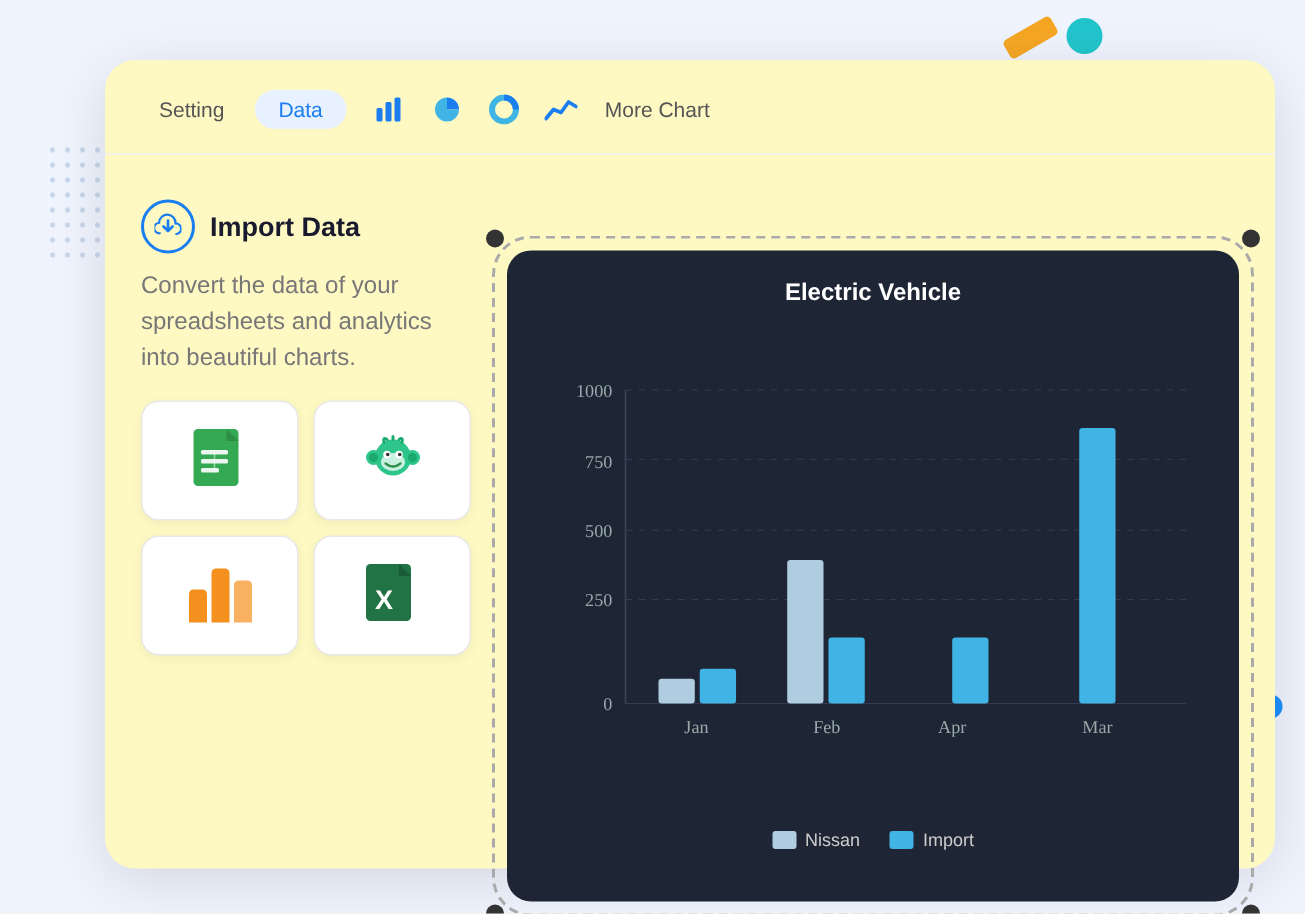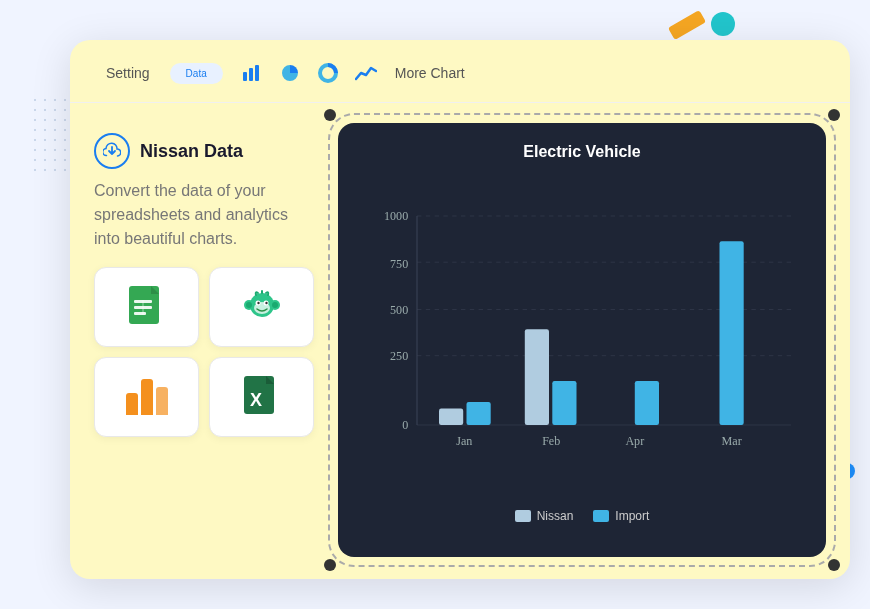--- a/index.html
+++ b/index.html
@@ -107,21 +107,21 @@
       border-bottom: 1px solid #f0f0f0;
     }
     .tab-setting {
       font-size: 14px;
       color: #555;
       padding: 5px 12px;
       border-radius: 20px;
       cursor: pointer;
     }
     .tab-data {
-      font-size: 10px;
+      font-size: 14px;
       color: #1a7ef0;
       background: #e8f1ff;
       padding: 5px 16px;
       border-radius: 20px;
       cursor: pointer;
       font-weight: 500;
     }
     .toolbar-icons {
       display: flex;
       align-items: center;
@@ -334,21 +334,21 @@
   <div class="content-area">
 
     <div class="import-panel">
       <div class="import-title-row">
         <div class="import-icon">
           <svg width="18" height="18" viewBox="0 0 18 18" fill="none" xmlns="http://www.w3.org/2000/svg">
             <path d="M9 12V5M9 12l-3-3M9 12l3-3" stroke="#1a7ef0" stroke-width="1.8" stroke-linecap="round" stroke-linejoin="round"></path>
             <path d="M3.5 13.5A3.5 3.5 0 0 1 3 6.5a.5.5 0 0 1 .03-.25A5 5 0 0 1 14 7a3.5 3.5 0 0 1 .5 7" stroke="#1a7ef0" stroke-width="1.5" fill="none" stroke-linecap="round"></path>
           </svg>
         </div>
-        <span class="import-title">Nissan Data</span>
+        <span class="import-title">Import Data</span>
       </div>
       <p class="import-desc">Convert the data of your spreadsheets and analytics into beautiful charts.</p>
 
       <div class="import-grid">
 
         <div class="import-tile">
           <svg width="40" height="46" viewBox="0 0 40 46" fill="none" xmlns="http://www.w3.org/2000/svg">
             <rect x="2" y="2" width="30" height="38" rx="3" fill="#34a853"></rect>
             <path d="M24 2 L32 10 L24 10 Z" fill="#2d8f47"></path>
             <rect x="7" y="16" width="18" height="3" rx="1" fill="white" opacity="0.9"></rect>
@@ -395,21 +395,21 @@
           <svg width="40" height="46" viewBox="0 0 40 46" fill="none" xmlns="http://www.w3.org/2000/svg">
             <rect x="2" y="2" width="30" height="38" rx="3" fill="#217346"></rect>
             <path d="M24 2 L32 10 L24 10 Z" fill="#1a5c38"></path>
             <text x="8" y="32" font-size="18" font-weight="bold" fill="white" font-family="Arial">X</text>
           </svg>
         </div>
       </div>
     </div>
 
     <div class="chart-area">
-      <div style="position:relative; height:100%;">
+      <div style="position:relative; height:100%;margin-top:44px;">
 
         <div class="handle handle-tl"></div>
         <div class="handle handle-tr"></div>
         <div class="handle handle-bl"></div>
         <div class="handle handle-br"></div>
 
         <div class="chart-container">
           <div class="chart-title">Electric Vehicle</div>
 
           <div class="chart-svg-wrap">

